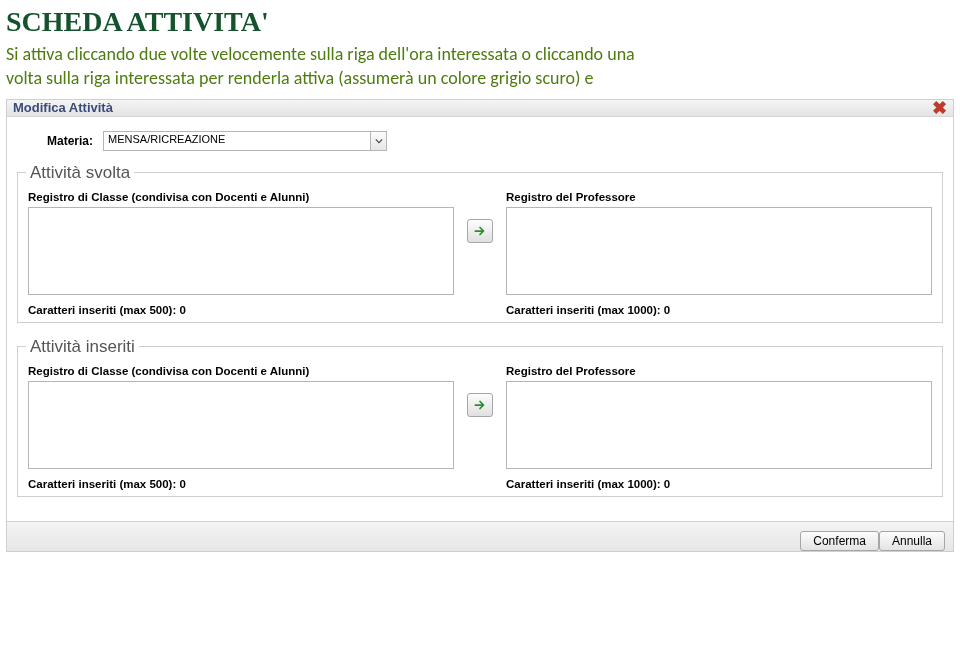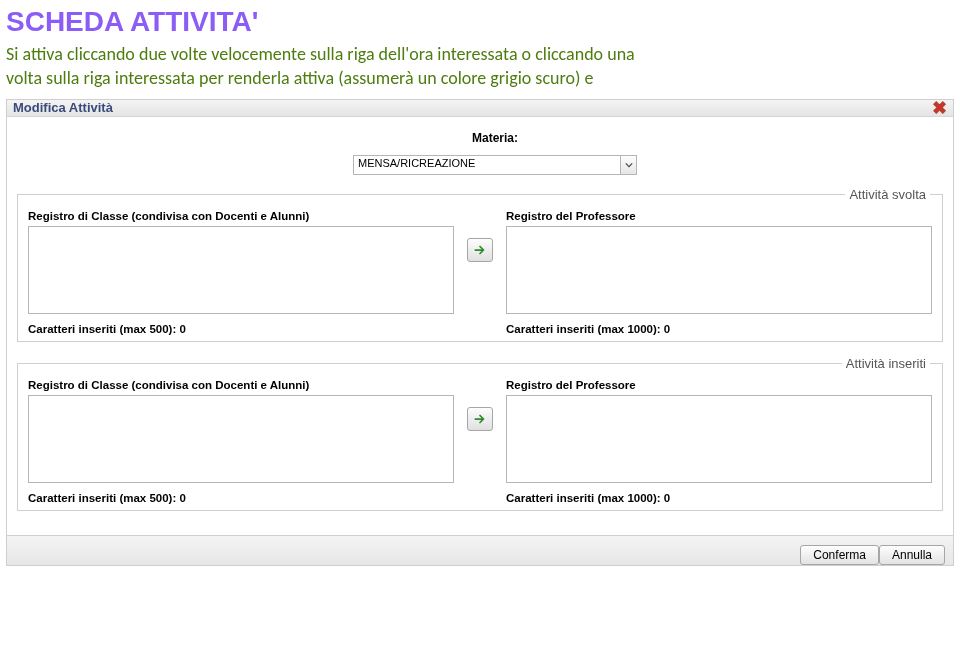--- a/index.html
+++ b/index.html
@@ -5,24 +5,24 @@
   * { box-sizing: border-box; margin: 0; padding: 0; }
   body {
     font-family: Arial, Helvetica, sans-serif;
     font-size: 13px;
     width: 960px;
     background: #fff;
     color: #000;
   }
   .doc-header { padding: 6px 6px 2px 6px; }
   .doc-title {
-    font-family: Liberation Sans, sans-serif;
+    font-family: Liberation Serif, serif;
     font-size: 28px;
     font-weight: bold;
-    color: #8b5cf6;
+    color: #14532d;
   }
   .doc-para {
     font-family: Calibri, Arial, sans-serif;
     font-size: 18px;
     color: #4d7c0f;
     line-height: 1.35;
     padding: 2px 10px 4px 6px;
   }
   .doc-para-inline { display: flex; align-items: flex-end; flex-wrap: wrap; gap: 6px; }
   .inline-icon {
@@ -52,21 +52,21 @@
   .close-x { color: #c0392b; font-weight: bold; cursor: pointer; font-size: 18px; line-height: 18px; }
 
   .panel {
     border-left: 1px solid #cfcfcf;
     border-right: 1px solid #cfcfcf;
     border-bottom: 1px solid #cfcfcf;
     padding: 8px 10px 10px 10px;
     background: #fff;
   }
 
-  .materia-row { display: flex; align-items: center; gap: 10px; margin: 6px 0 12px 30px; flex-direction: column; }
+  .materia-row { display: flex; align-items: center; gap: 10px; margin: 6px 0 12px 30px; }
   .lbl-bold { font-weight: bold; font-size: 12px; }
   .select-wrap { position: relative; }
   .select-box {
     width: 284px; height: 20px;
     border: 1px solid #b5b5b5;
     padding: 1px 20px 1px 4px;
     font-size: 11px;
     color: #000;
     background: #fff;
   }
@@ -77,25 +77,24 @@
     background: linear-gradient(#fdfdfd,#e6e6e6);
   }
 
   fieldset.fs {
     border: 1px solid #cfcfcf;
     padding: 8px 10px 6px 10px;
     margin-bottom: 14px;
     position: relative;
   }
   fieldset.fs legend {
-    font-size: 13px;
+    font-size: 17px;
     color: #555;
     padding: 0 4px;
     margin-left: -2px;
-    text-align: right;
   }
 
   .grid-2 {
     display: grid;
     grid-template-columns: 1fr 40px 1fr;
     column-gap: 6px;
     align-items: start;
   }
   .col-head {
     font-weight: bold;

